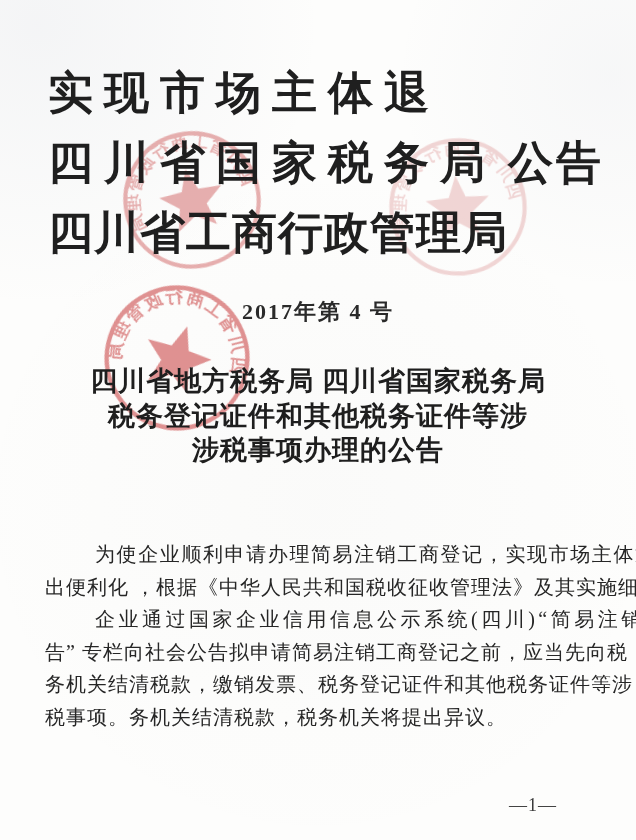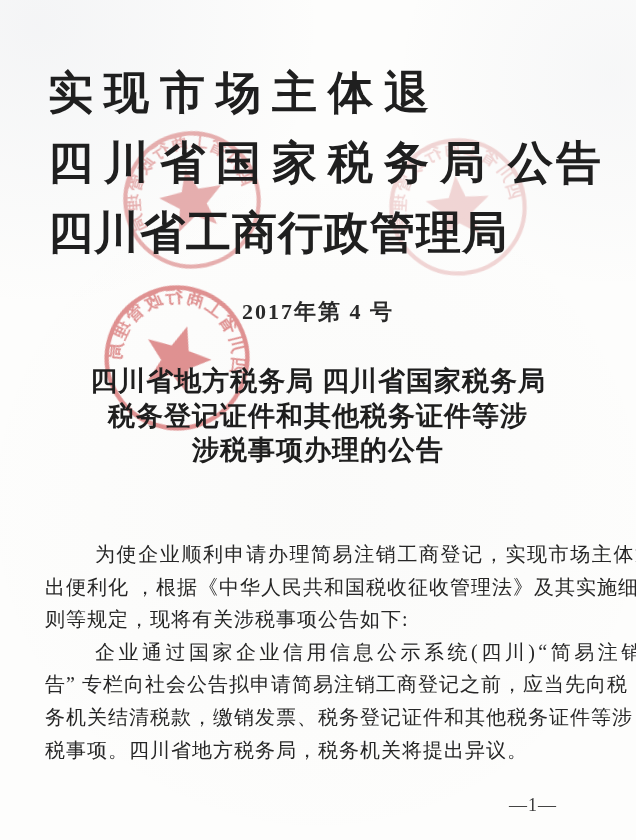--- a/index.html
+++ b/index.html
@@ -111,22 +111,21 @@
 
   <div class="title">
     <div>四川省地方税务局 四川省国家税务局</div>
     <div>税务登记证件和其他税务证件等涉</div>
     <div>涉税事项办理的公告</div>
   </div>
 
   <div class="body-text">
     <div class="bline indent semiloose">为使企业顺利申请办理简易注销工商登记，实现市场主体退</div>
     <div class="bline">出便利化 ，根据《中华人民共和国税收征收管理法》及其实施细</div>
-    <div class="bline">则等规定，现将有关涉税事项公告如下:</div>
     <div class="bline indent loose">企业通过国家企业信用信息公示系统(四川)“简易注销公</div>
     <div class="bline">告” 专栏向社会公告拟申请简易注销工商登记之前，应当先向税</div>
     <div class="bline">务机关结清税款，缴销发票、税务登记证件和其他税务证件等涉</div>
-    <div class="bline">税事项。四川省地方税务局，税务机关将提出异议。</div>
+    <div class="bline">税事项。务机关结清税款，税务机关将提出异议。</div>
   </div>
 
   <div class="page-number">—1—</div>
 
 </div>
 
 </body></html>

